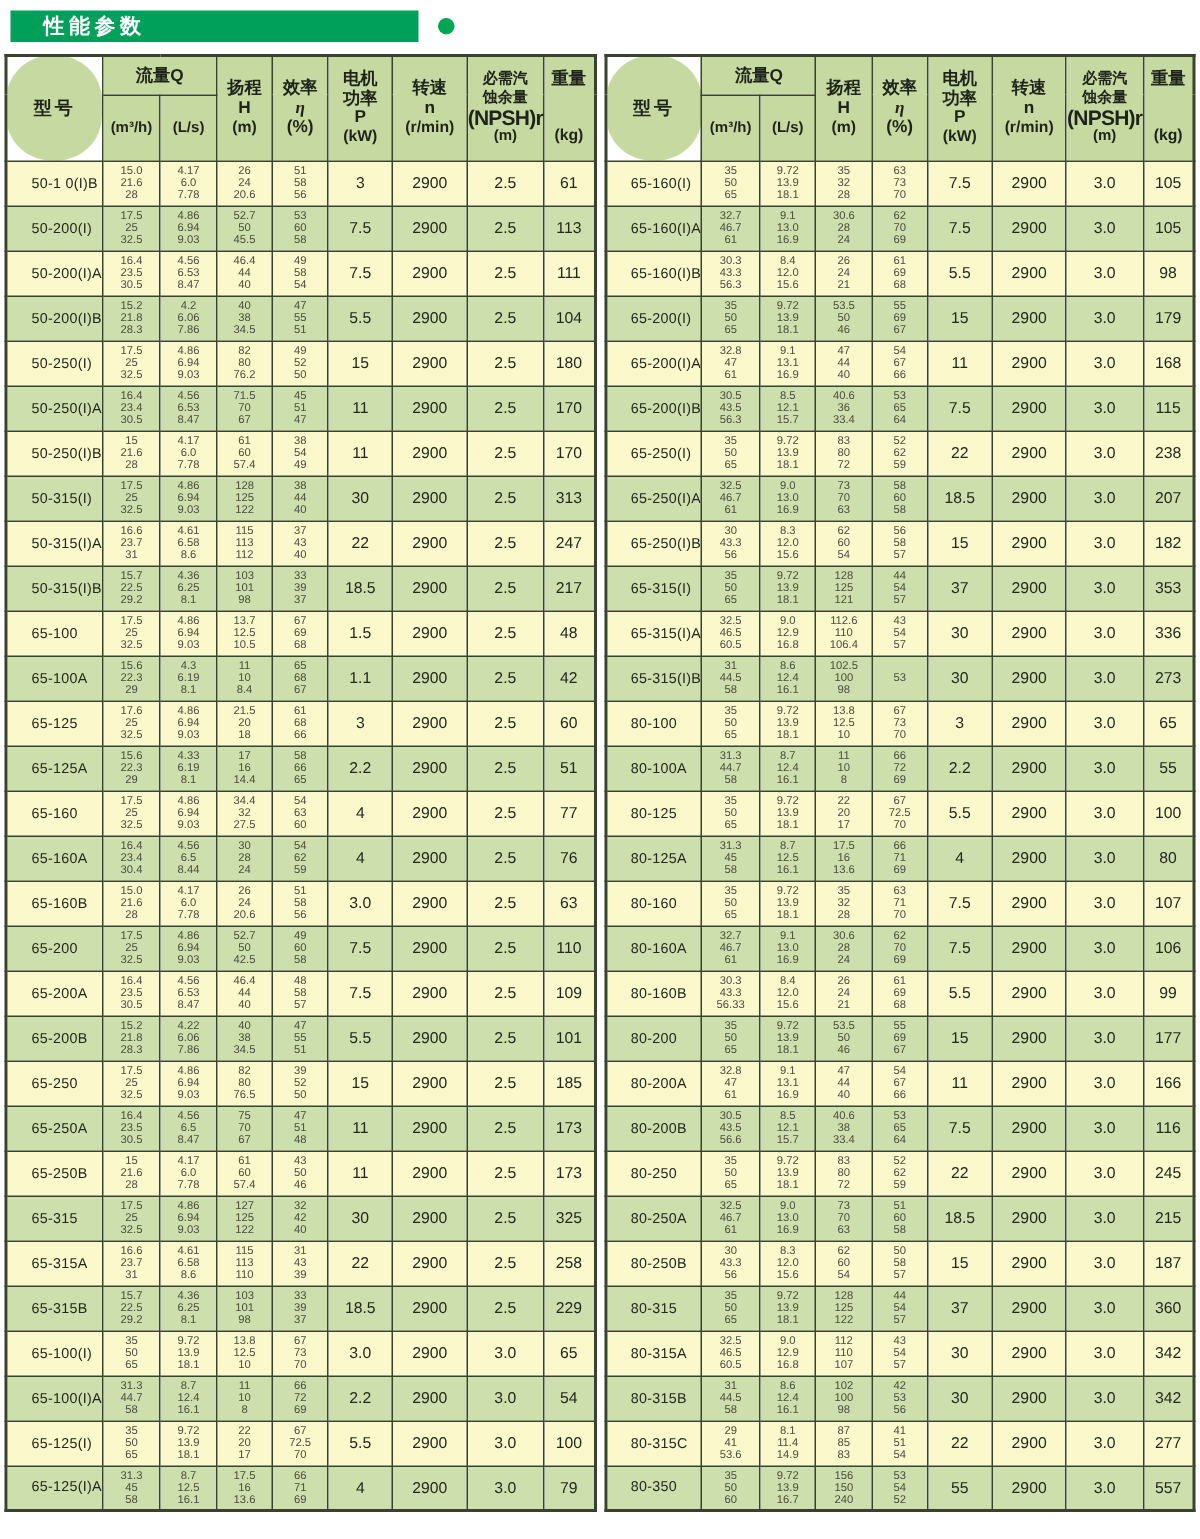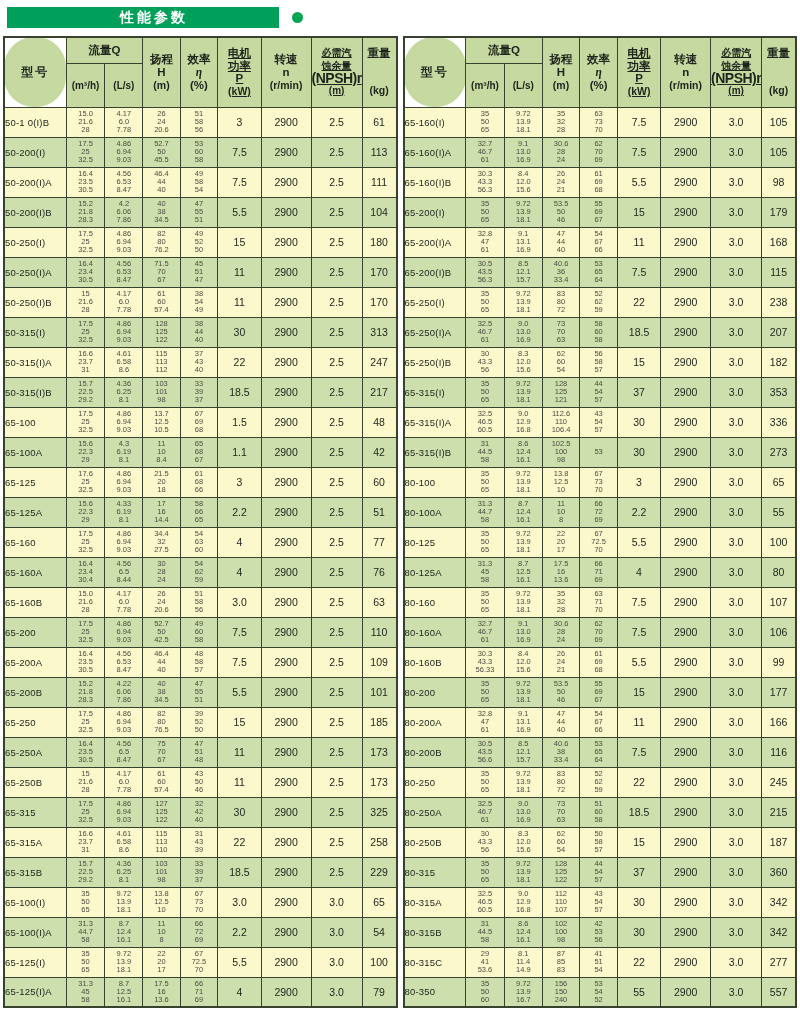--- a/index.html
+++ b/index.html
@@ -5,45 +5,45 @@
   :root{
     --title-bar:#00A05A; --dot:#00A651; --header-bg:#C6D9A0;
     --row-yellow:#FBF8CC; --row-green:#CDDFAC; --border:#39422F;
     --text-dark:#2B2B23; --text-values:#4C4C40;
   }
   *{box-sizing:border-box;}
   html,body{margin:0;padding:0;}
   body{width:800px;height:1026px;background:#ffffff;
        font-family:"Liberation Sans","DejaVu Sans",sans-serif;color:var(--text-dark);}
   .page{padding:5px 3px 0 3px;}
-  .title-row{display:flex;align-items:center;height:23px;margin:1px 4px 7px 4px;text-align:center;}
+  .title-row{display:flex;align-items:center;height:23px;margin:1px 4px 7px 4px;}
   .title-bar{width:272px;height:21px;background:var(--title-bar);color:#fff;font-weight:bold;
              font-size:14px;line-height:21px;padding-left:22px;letter-spacing:3px;}
   .dot{width:11px;height:11px;border-radius:50%;background:var(--dot);margin-left:13px;}
   .tables{display:flex;gap:5px;align-items:flex-start;}
   table{border-collapse:collapse;table-layout:fixed;border:2.5px solid var(--border);}
   th,td{border:1.5px solid var(--border);padding:0;text-align:center;vertical-align:middle;overflow:hidden;}
   thead th{background:var(--header-bg);font-weight:bold;color:#1e241b;}
   thead tr:first-child{height:26px;}
   thead tr:last-child{height:44px;}
   .hdr{font-size:11.5px;}
   .model-hdr{font-size:12px;letter-spacing:2px;border-radius:30px;}
   .multi div{line-height:13px;}
-  .multi.power div,.multi.npsh div{line-height:12.5px;text-decoration:underline;}
+  .multi.power div,.multi.npsh div{line-height:12.5px;}
   .multi.npsh div{font-size:10px;text-align:center;}
   .multi.npsh div.small{font-size:14px;letter-spacing:-0.5px;}
   .multi.weight div:first-child{margin-bottom:24px;}
   .multi.speed div.small,.multi.head div.small,.multi.eff div.small,
   .multi.power div.small,.multi.weight div.small{font-size:10.5px;}
   .sub{font-size:10px;margin-left:32px;}
   .eta-sym{font-style:italic;font-family:"Liberation Serif",serif;}
   tbody tr{height:30px;}
   tbody tr:nth-child(odd){background:var(--row-yellow);}
   tbody tr:nth-child(even){background:var(--row-green);}
-  td.model{text-align:left;padding-left:0;font-size:9.5px;color:#22281f;white-space:nowrap;letter-spacing:0.2px;}
+  td.model{text-align:left;padding-left:16px;font-size:9.5px;color:#22281f;white-space:nowrap;letter-spacing:0.2px;}
   .stack{font-size:7.5px;line-height:7.9px;color:var(--text-values);}
   td.single{font-size:10.5px;color:#22281f;}
 </style>
 </head>
 <body>
 
 <div class="page">
   <div class="title-row">
     <div class="title-bar">
       <span>性能参数</span>

